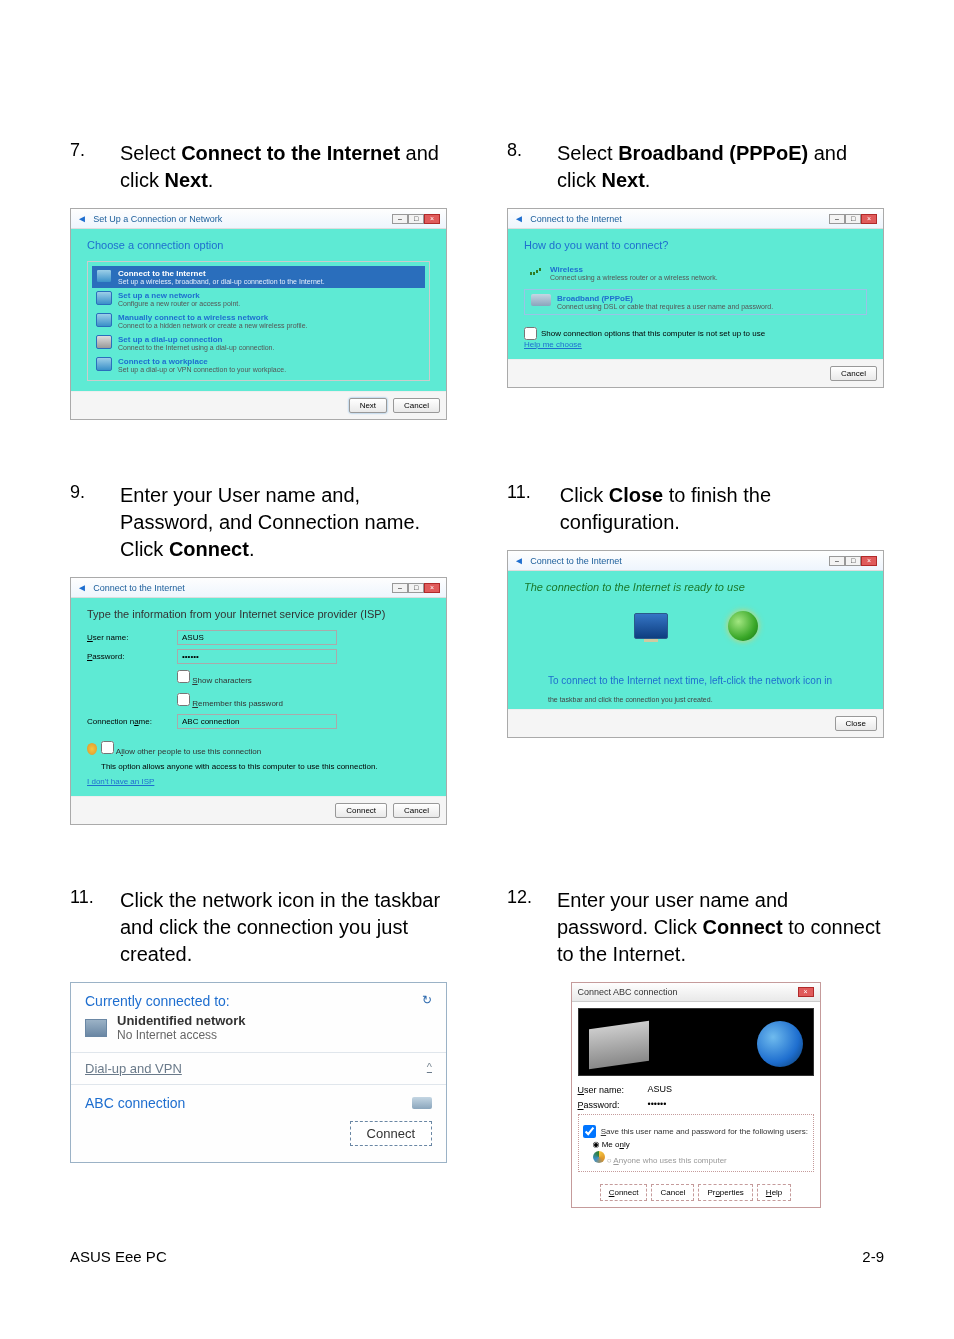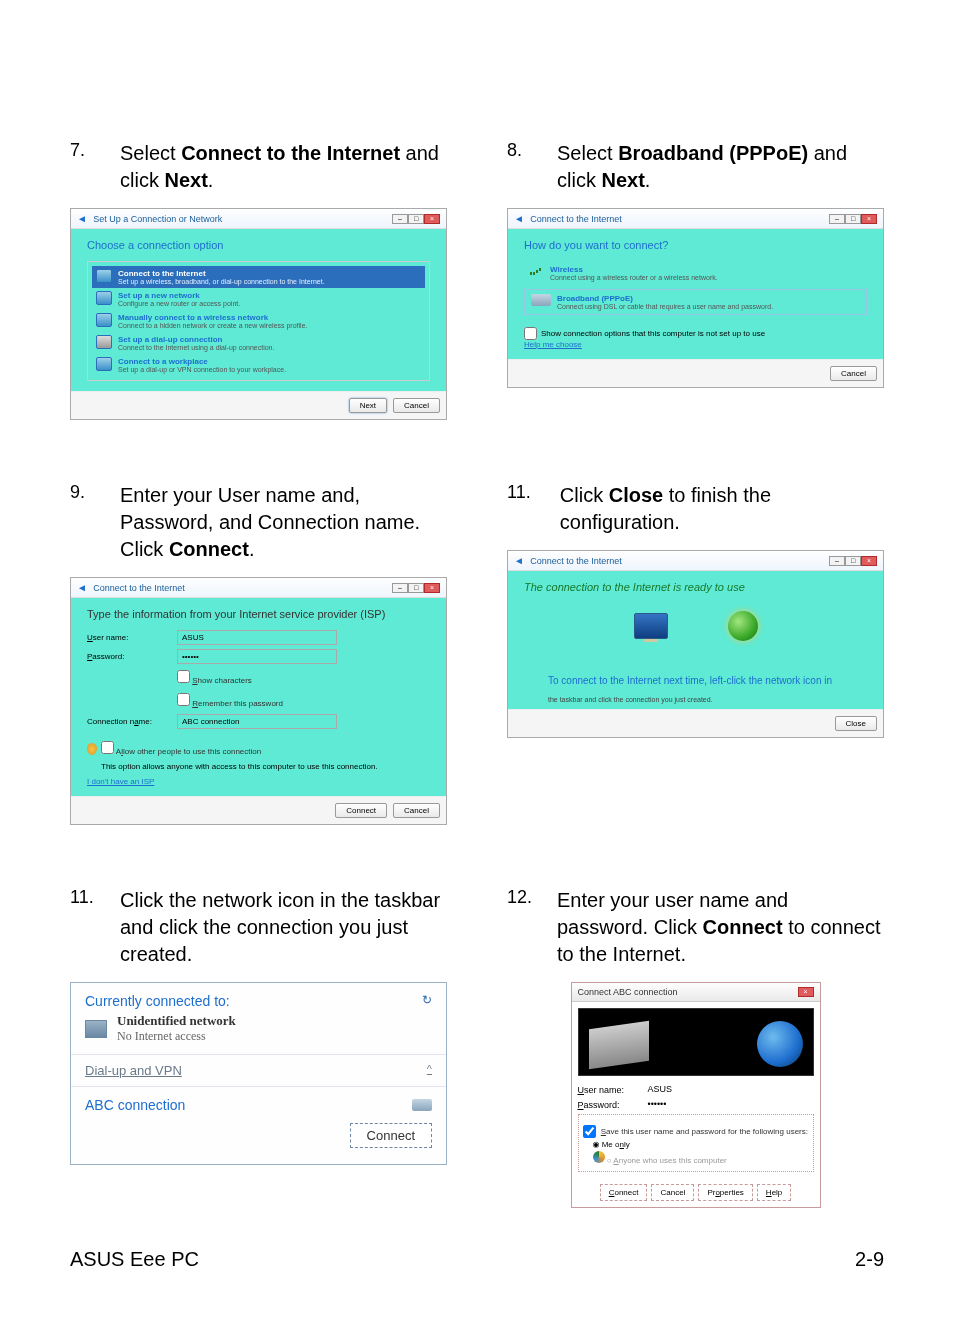--- a/index.html
+++ b/index.html
@@ -63,21 +63,21 @@
     .monitor { width: 34px; height: 26px; background: linear-gradient(#3575c5,#0e3e80); border: 1px solid #2a5a8a; border-radius: 2px; position: relative; }
     .monitor::after { content:""; position:absolute; bottom:-4px; left:50%; transform:translateX(-50%); width:14px; height:3px; background:#d0caa0; }
     .globe { width: 30px; height: 30px; background: radial-gradient(circle at 35% 35%, #a2e680, #3aa829 60%, #147010); border-radius: 50%; box-shadow: 0 0 6px rgba(255,200,60,.8); }
     .hint { font-size: 10px; color: #1e6ecf; padding: 4px 40px 10px 40px; }
     .hint-sub { font-size: 7px; color: #444; padding: 0 40px 6px 40px; }
 
     
     .flyout { border: 1px solid #9bb2c6; background:#fefefe; }
     .fly-sec { padding: 10px 14px; border-bottom: 1px solid #e0e6ec; }
     .fly-title { color: #1e6ecf; font-size: 14px; }
-    .fly-entry { display:flex; align-items:center; gap:10px; margin-top:4px;font-family:Liberation Serif, serif; }
+    .fly-entry { display:flex; align-items:center; gap:10px; margin-top:4px; }
     .fly-net-icon { width: 22px; height: 18px; background: linear-gradient(#9bb2c6,#6a87a4); border:1px solid #6a87a4; }
     .fly-net-name { font-weight: bold; color:#333; font-size: 13px; }
     .fly-net-sub { color:#666; font-size: 12px; }
     .fly-cat { color:#6a7a8a; font-size: 13px; padding: 8px 14px; border-bottom:1px solid #e0e6ec; display:flex; justify-content:space-between;text-decoration:underline; }
     .fly-conn { padding: 10px 14px 16px 14px; }
     .fly-conn-name { color:#1e6ecf; font-size: 14px; display:flex; justify-content:space-between; align-items:center; }
     .modem-icon { width: 20px; height: 12px; background: linear-gradient(#c4d6e3,#8aa5bc); border-radius: 2px; }
     .fly-conn .fly-btn { display:flex; justify-content:flex-end; margin-top: 10px; }
     .dotted-btn { border: 1px dashed #6a87a4; padding: 4px 16px; font-size: 13px; color:#333; background:#fff; }
 
@@ -92,21 +92,21 @@
     .dlg-lbl { width: 70px; }
     .dlg-val { border-bottom: 1px dotted transparent; }
     .dlg-check { font-size: 8px; color:#333; margin: 6px 0 2px 0; }
     .dlg-check input { vertical-align:middle; margin-right:3px; }
     .dlg-inner { border:1px dotted #c59b9b; padding: 4px; }
     .dlg-radio { font-size: 8px; margin: 2px 0 2px 10px; }
     .dlg-radio.disabled { color:#999; }
     .dlg-btns { display:flex; gap:4px; justify-content:center; padding:6px; }
     .dlg-btn { border: 1px dashed #c59b9b; padding:3px 8px; font-size:8px; background:#fff; }
 
-    .footer { display:flex; justify-content:space-between; margin-top: 40px; font-size: 20px; }
+    .footer { display:flex; justify-content:space-between; margin-top: 40px; font-size: 15px; }
 
     .icon-bars { display:inline-block; width:14px; height:10px; position:relative; }
     .icon-bars::before { content:""; position:absolute; bottom:0; left:0; width:2px; height:3px; background:#2f7c23; box-shadow: 3px 0 0 0 #2f7c23, 6px -2px 0 0 #2f7c23, 9px -4px 0 0 #2f7c23; }
     .refresh-icon { font-size: 12px; color:#2b68ad; }
     .chevron-up { font-size: 11px; color:#7a8893; }
     .shield { width: 10px; height: 12px; background: radial-gradient(#f4c640,#dd942a); border-radius: 50% 50% 50% 50% / 45% 45% 55% 55%; display:inline-block;}
     .uac-icon { width: 12px; height:12px; border-radius:50%; background: conic-gradient(#f4c640,#dd942a,#3a90c9,#2f7c23); display:inline-block; }
     .u { text-decoration: underline; }
   </style>
 </head>

